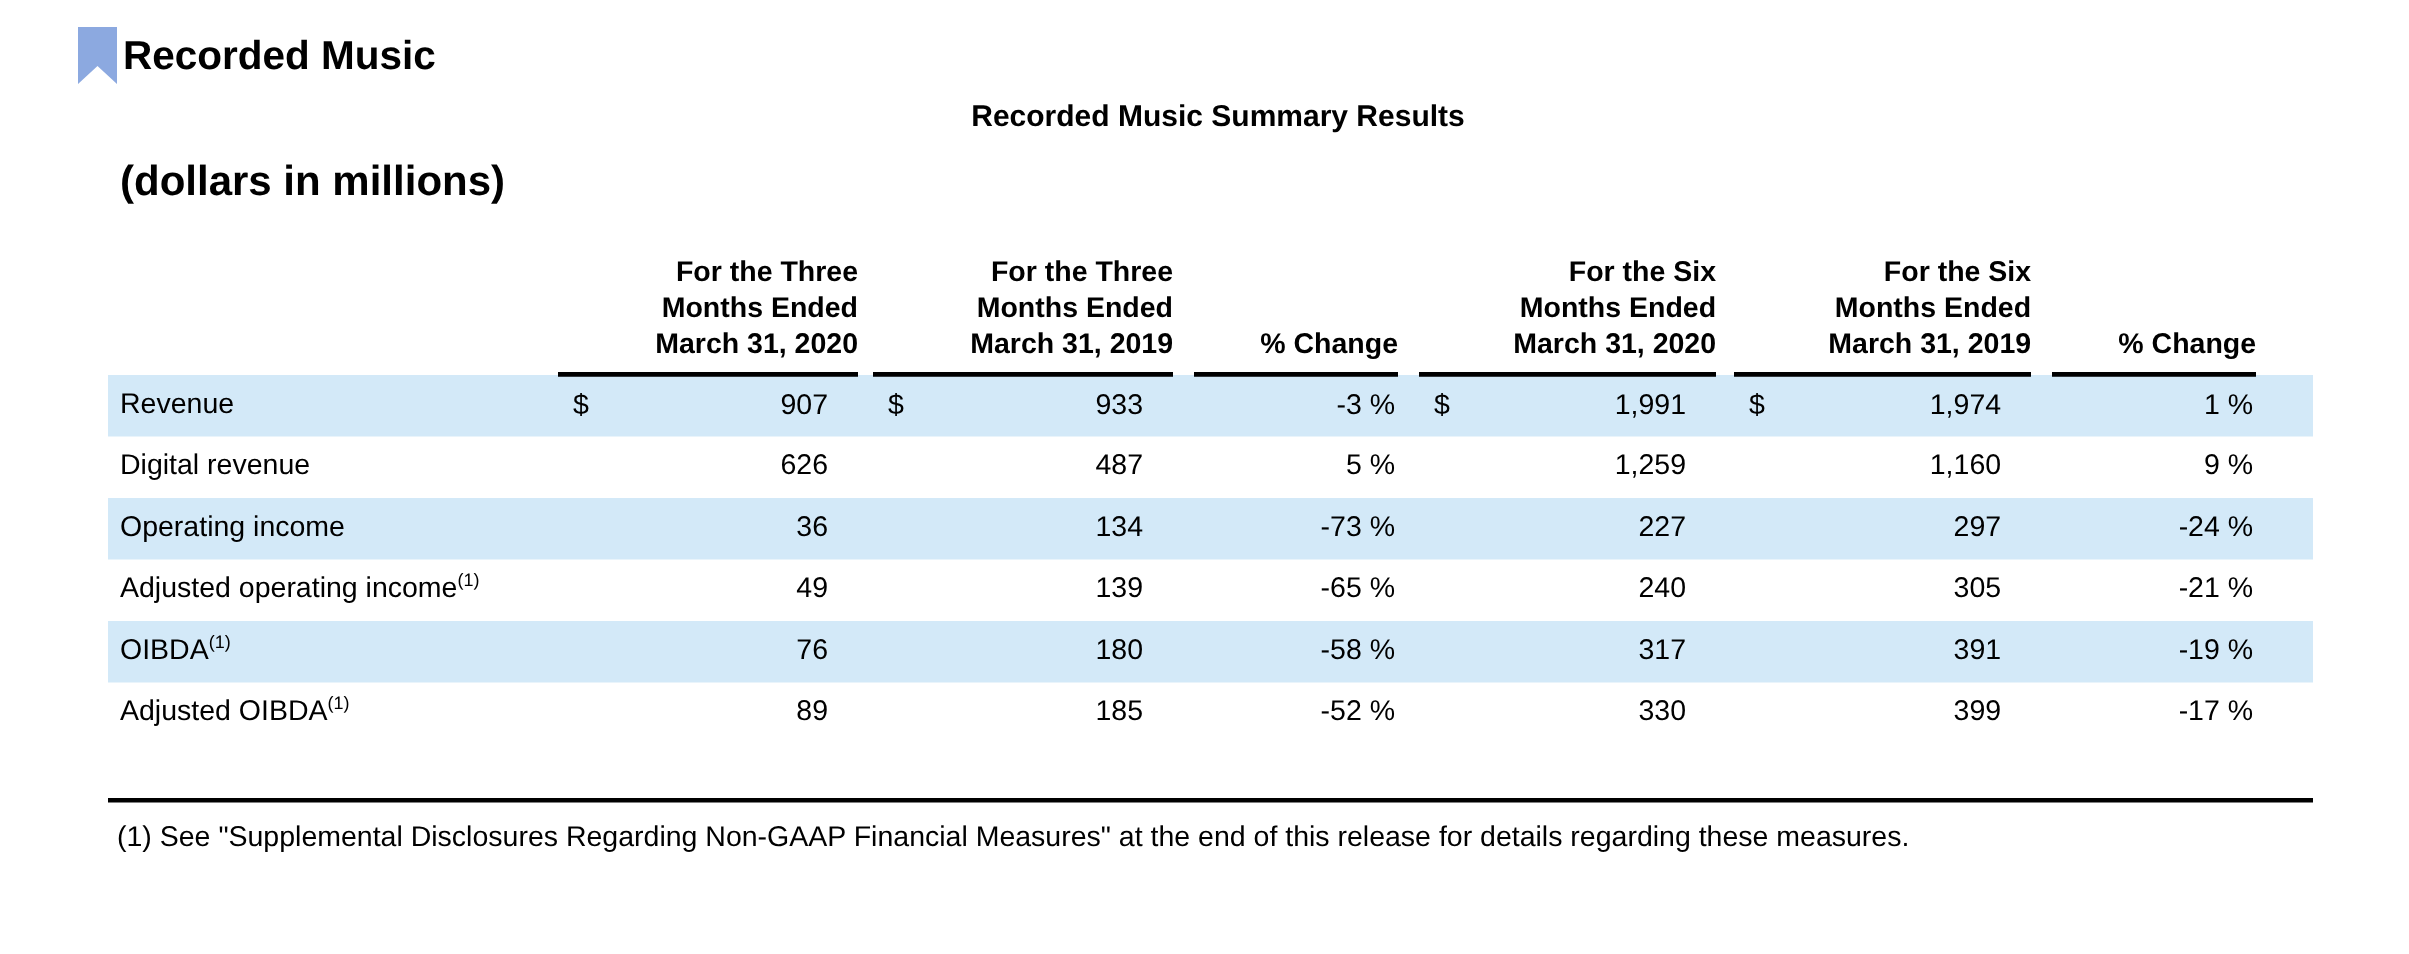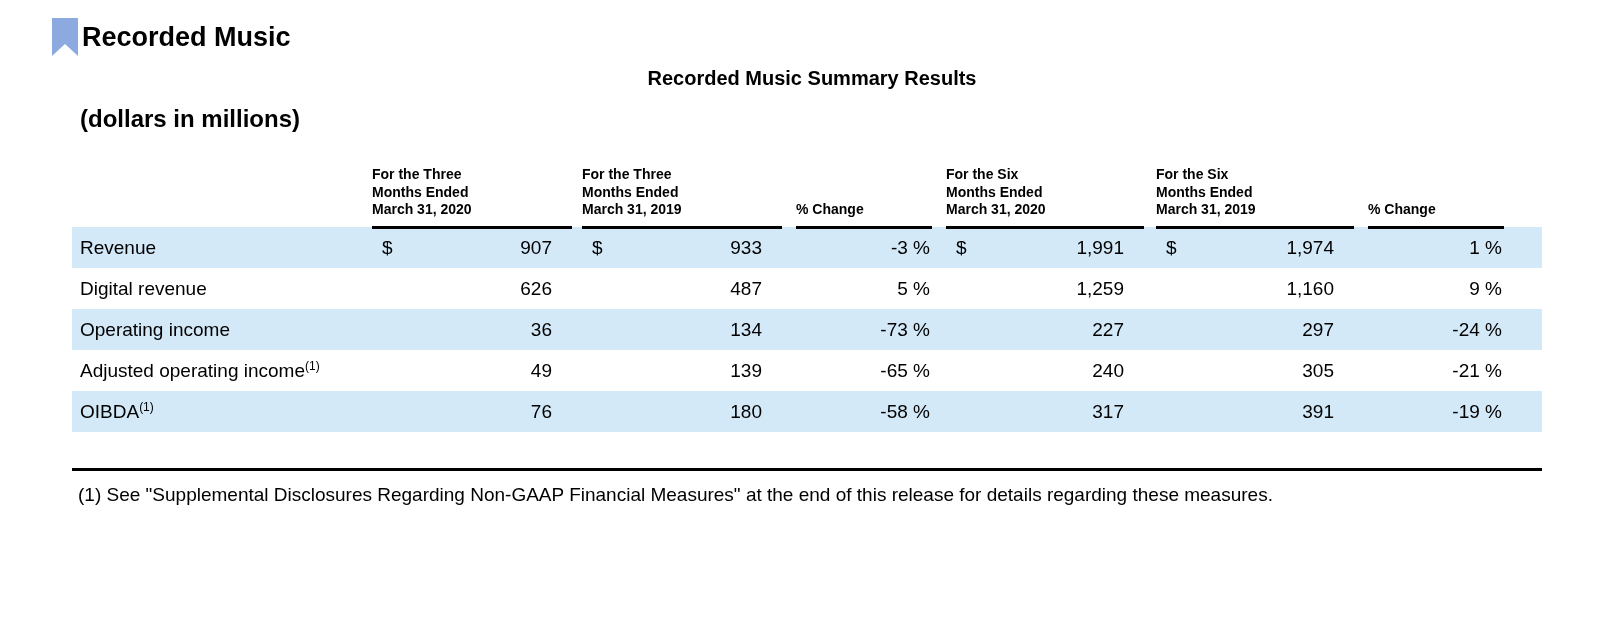--- a/index.html
+++ b/index.html
@@ -45,21 +45,21 @@
     font-weight: bold;
   }
   .subtitle {
     margin: 11px 0 0 8px;
     font-size: 20px;
     font-weight: bold;
     text-align: center;
   }
   .units-note {
     margin: 15px 0 0 8px;
-    font-size: 24px;
+    font-size: 28px;
     font-weight: bold;
   }
   
   table.fin {
     margin-top: 33px;
     width: 1470px;
     border-collapse: collapse;
     table-layout: fixed;
   }
   .col-label { width: 300px; }
@@ -70,23 +70,23 @@
   .col-gap-b { width: 14px; }
   .col-gap-c { width: 12px; }
   .col-pct   { width: 136px; }
   .col-end   { width: 38px; }
 
   th, td { padding: 0; font-weight: normal; }
 
   th.h-group {
     border-bottom: 3px solid var(--ink);
     vertical-align: bottom;
-    text-align: left;
-    font-weight: bold;
-    font-size: 14px;
+    text-align: right;
+    font-weight: bold;
+    font-size: 19px;
     line-height: 1.25;
     padding-bottom: 7px;
   }
   th.h-blank, th.h-gap, th.h-end { border-bottom: none; }
   td.sub-note {
     text-align: center;
     font-weight: bold;
     font-size: 17px;
     padding: 8px 0 10px 0;
   }
@@ -274,20 +274,39 @@
           <td></td>
           <td class="cell-cur"></td>
           <td class="cell-val">317</td>
           <td></td>
           <td class="cell-cur"></td>
           <td class="cell-val">391</td>
           <td></td>
           <td class="cell-pct">-19 %</td>
           <td></td>
         </tr>
+        <tr>
+          <td class="cell-label"><span>Adjusted OIBDA</span><sup>(1)</sup></td>
+          <td class="cell-cur"></td>
+          <td class="cell-val">89</td>
+          <td></td>
+          <td class="cell-cur"></td>
+          <td class="cell-val">185</td>
+          <td></td>
+          <td class="cell-pct">-52 %</td>
+          <td></td>
+          <td class="cell-cur"></td>
+          <td class="cell-val">330</td>
+          <td></td>
+          <td class="cell-cur"></td>
+          <td class="cell-val">399</td>
+          <td></td>
+          <td class="cell-pct">-17 %</td>
+          <td></td>
+        </tr>
       </tbody>
     </table>
 
     <div class="foot-rule"></div>
     <div class="footnote">(1) See "Supplemental Disclosures Regarding Non-GAAP Financial Measures" at the end of this release for details regarding these measures.</div>
 
   </div>
 </div>
 
 </body></html>

